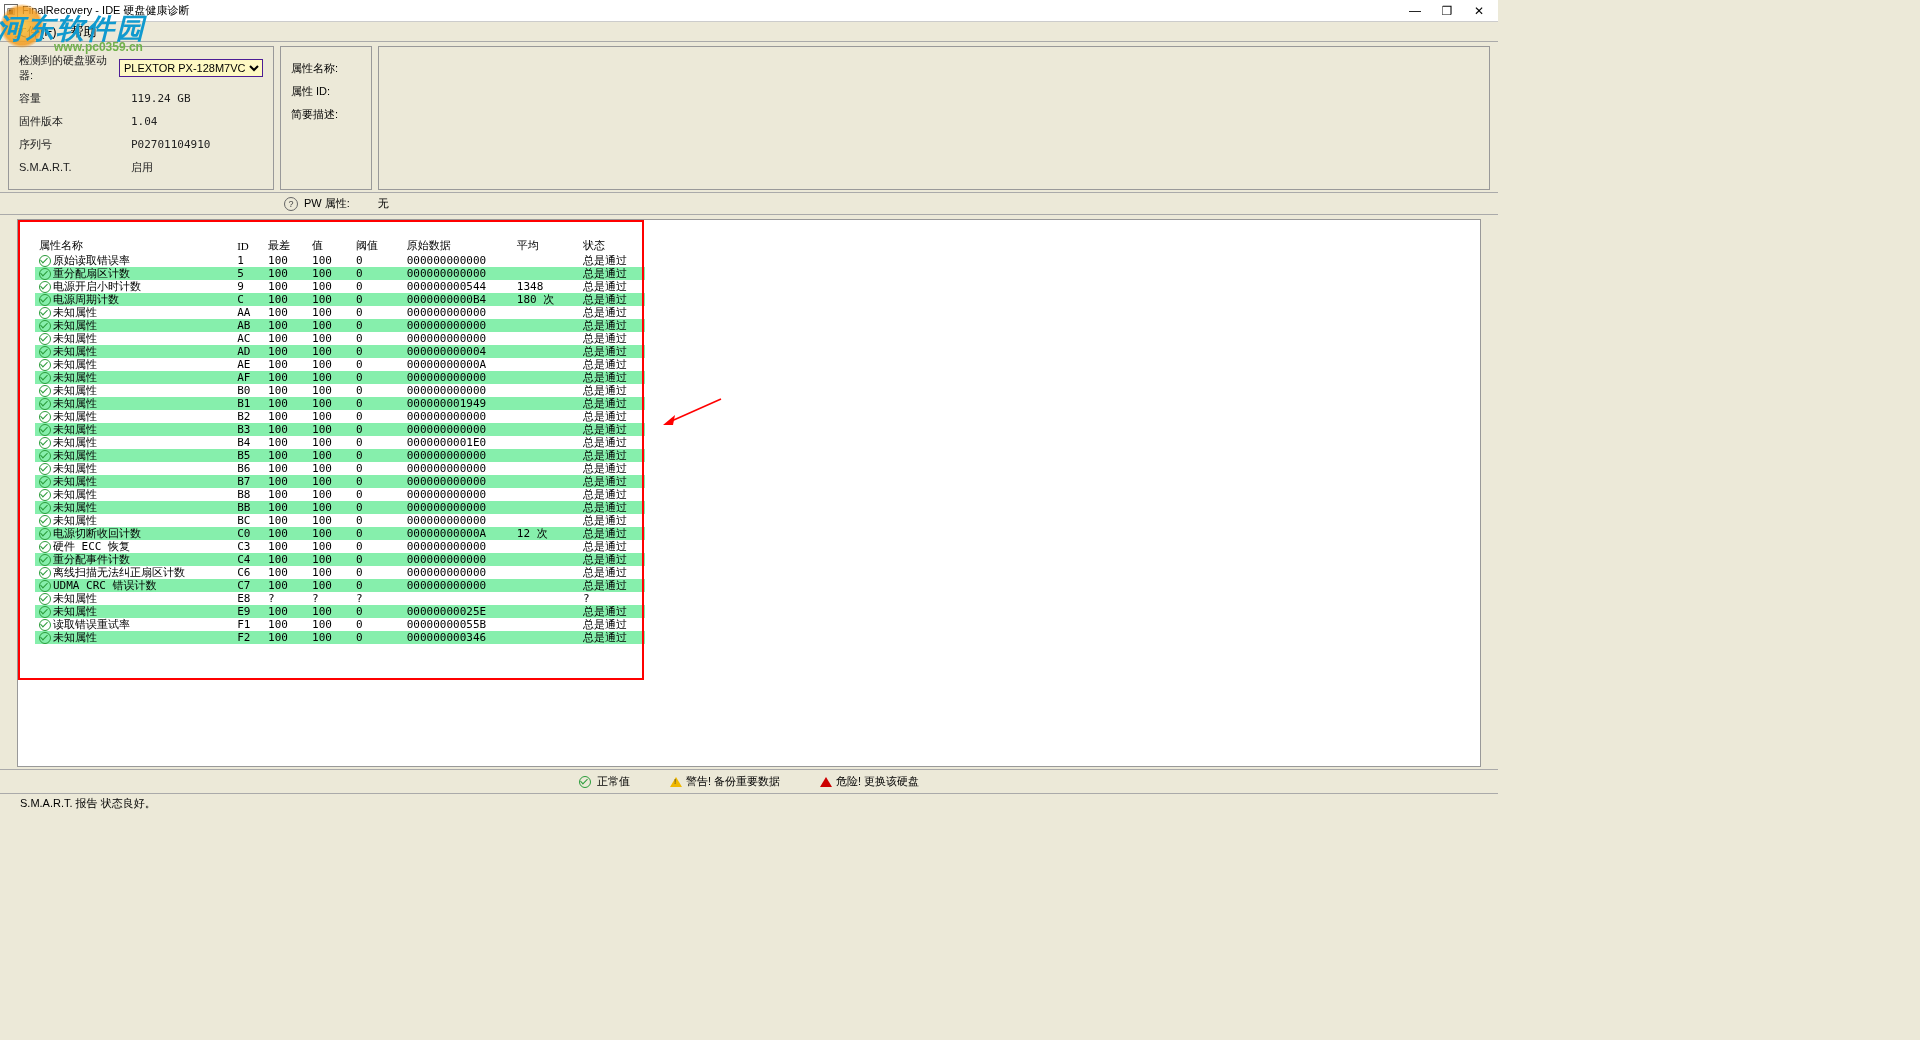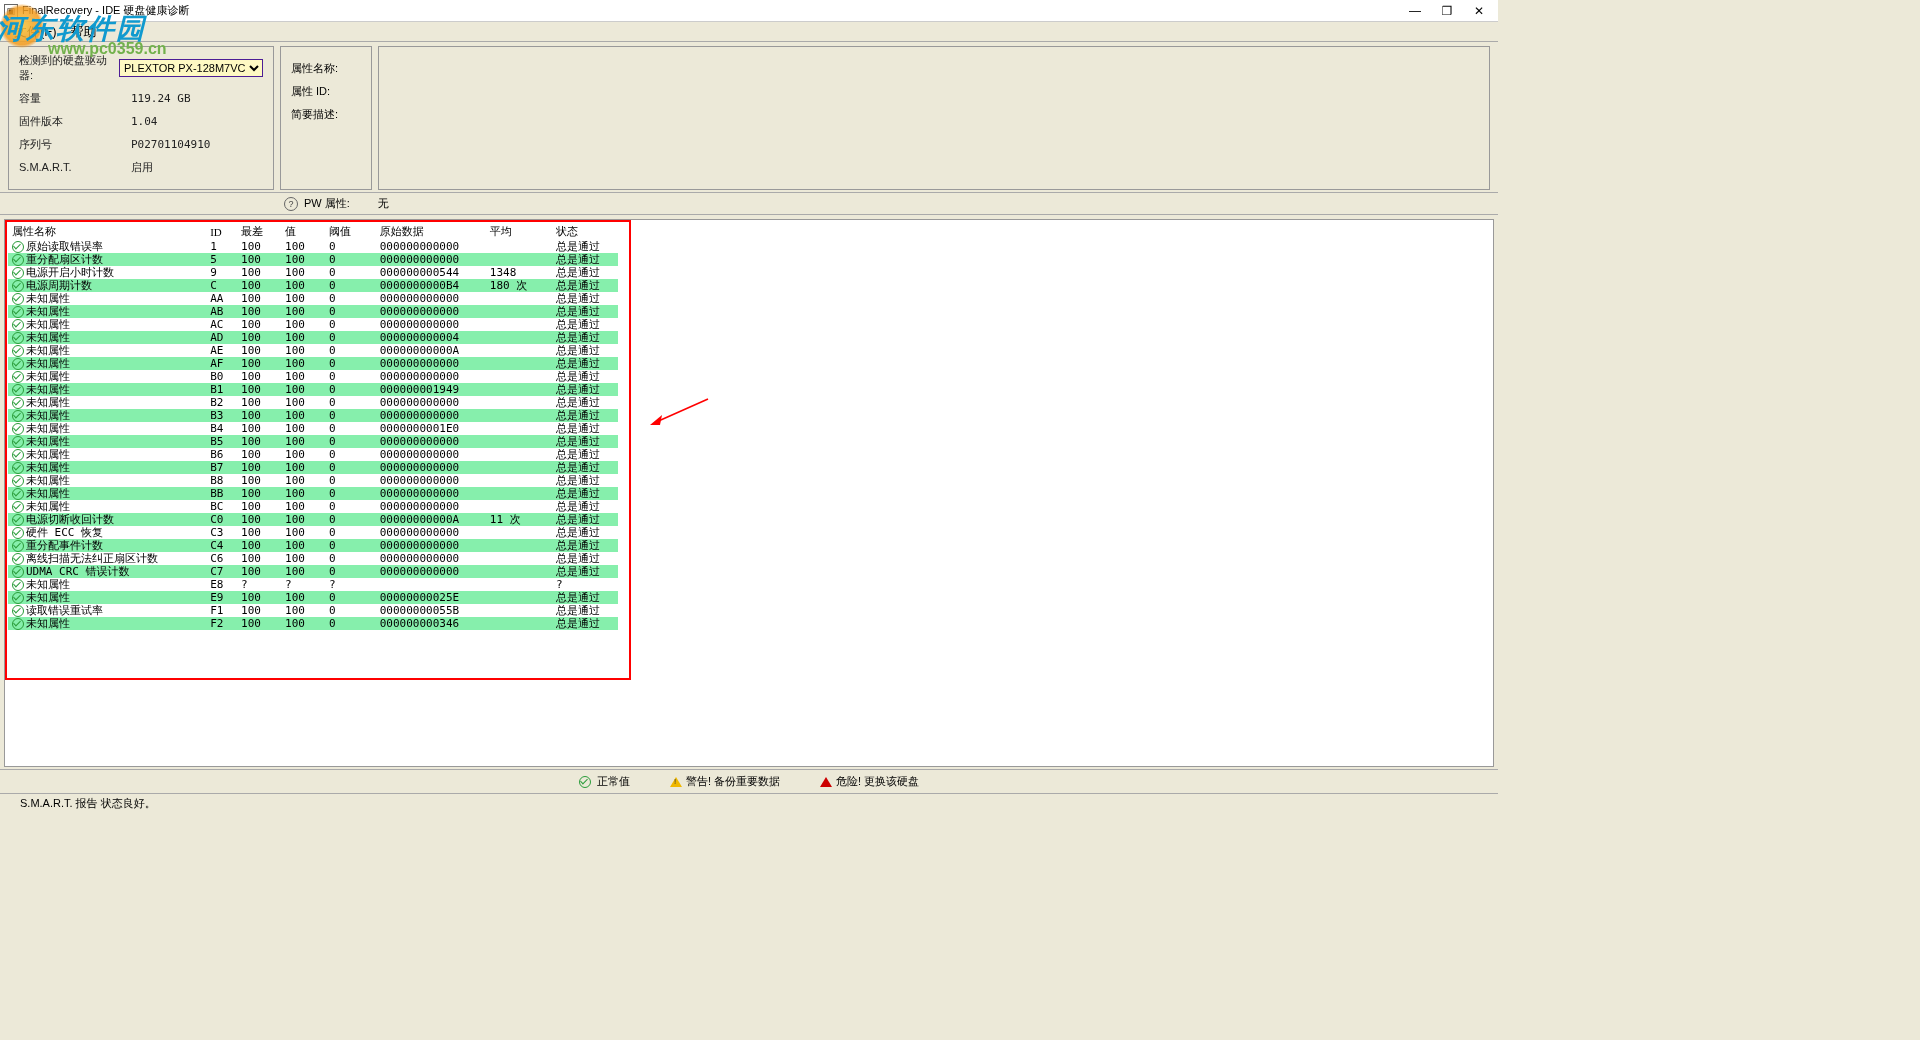--- a/index.html
+++ b/index.html
@@ -5,36 +5,36 @@
 * { margin: 0; padding: 0; box-sizing: border-box; font-family: "Microsoft YaHei", Arial, sans-serif; font-size: 11px; }
 body { background: #ece9d8; width: 1498px; height: 813px; overflow: hidden; display: flex; flex-direction: column; }
 .titlebar { height: 22px; background: #fff; display: flex; align-items: center; padding: 0 4px; border-bottom: 1px solid #ccc; }
 .titlebar-icon { width: 14px; height: 14px; margin-right: 4px; border: 1px solid #666; display: inline-block; font-size: 9px; line-height: 12px; text-align: center; }
 .title-text { flex: 1; font-size: 11px; }
 .winbtns { display: flex; gap: 18px; align-items: center; margin-right: 8px; }
 .winbtn { width: 14px; height: 14px; display: flex; align-items: center; justify-content: center; font-size: 12px; cursor: pointer; }
 .menubar { height: 20px; display: flex; gap: 14px; padding-left: 14px; align-items: center; background: #ece9d8; border-bottom: 1px solid #aaa; }
 .menuitem { font-size: 13px; cursor: pointer; }
 .watermark { position: absolute; top: 10px; left: -4px; font-size: 28px; font-weight: bold; color: #109acf; z-index: 5; pointer-events: none; font-style: italic; letter-spacing: 2px; }
-.watermark-url { position: absolute; top: 40px; left: 48px; font-size: 16px; color: #72b14c; font-weight: bold; pointer-events: none; }
+.watermark-url { position: absolute; top: 40px; left: 54px; font-size: 12px; color: #72b14c; font-weight: bold; pointer-events: none; }
 .watermark-blob { position: absolute; left: 0; top: 4px; width: 44px; height: 44px; border-radius: 50%; pointer-events: none; background: radial-gradient(circle, #f8c53b 0%, #f29a1f 60%, transparent 72%); opacity: .85; }
 .top-panels { display: flex; padding: 4px 8px 2px; gap: 6px; border-bottom: 1px solid #aaa; }
 .panel { border: 1px solid #999; background: #ece9d8; padding: 6px 10px; }
 .panel-left { width: 266px; }
 .panel-right1 { width: 92px; }
 .panel-right2 { flex: 1; text-align: left; }
 .panel-right2 > div { display: flex; gap: 28px; }
 .info-row { display: flex; margin: 8px 0; font-size: 11px; line-height: 15px; }
 .info-label { width: 112px; color: #222; }
 .info-value { color: #222; font-family: "SimSun", monospace; }
 .drive-select { display: flex; align-items: center; margin-bottom: 4px; }
 .drive-select select { font-size: 11px; width: 150px; height: 18px; background: #fef9c3; border: 1px solid #4c1d95; }
 .attr-label-row { display: flex; font-size: 11px; align-items: center; padding: 3px 6px 3px 284px; background: #ece9d8; border-bottom: 1px solid #aaa; }
 .qmark-icon { width: 14px; height: 14px; border: 1px solid #666; border-radius: 50%; font-size: 9px; line-height: 12px; text-align: center; margin-right: 6px; color: #444; }
-.table-container { flex: 1; border: 1px solid #999; background: #fff; margin: 4px 4px 2px; position: relative; padding: 1px; }
+.table-container { flex: 1; border: 1px solid #999; background: #fff; margin: 4px 17px 2px; position: relative; padding: 15px; }
 .red-box { position: absolute; left: 0; top: 0; width: 626px; height: 460px; border: 2px solid #ff0000; pointer-events: none; z-index: 10; }
 .arrow-annot { position: absolute; left: 645px; top: 177px; pointer-events: none; z-index: 10; }
 .smart-table { width: 610px; border-collapse: collapse; font-size: 11px; margin: 2px 2px; }
 .smart-table th { text-align: left; font-weight: normal; background: #fff; padding: 1px 4px; height: 15px; border-bottom: 0; font-family: "SimSun"; }
 .smart-table td { padding: 0 4px; height: 13px; line-height: 13px; font-family: "SimSun", monospace; white-space: nowrap; }
 .smart-table tr.odd { background: #86efac; }
 .smart-table tr.even { background: #fff; }
 .col-name { width: 180px; }
 .col-id { width: 28px; text-align: left; }
 .col-worst { width: 40px; text-align: left; }
@@ -352,21 +352,21 @@
           <td class="col-avg"></td>
           <td class="col-status">总是通过</td>
         </tr>
         <tr class="odd">
           <td class="col-name"><span class="okicon"></span>电源切断收回计数</td>
           <td class="col-id">C0</td>
           <td class="col-worst">100</td>
           <td class="col-value">100</td>
           <td class="col-thresh">0</td>
           <td class="col-raw">00000000000A</td>
-          <td class="col-avg">11 次</td>
+          <td class="col-avg">12 次</td>
           <td class="col-status">总是通过</td>
         </tr>
         <tr class="even">
           <td class="col-name"><span class="okicon"></span>硬件 ECC 恢复</td>
           <td class="col-id">C3</td>
           <td class="col-worst">100</td>
           <td class="col-value">100</td>
           <td class="col-thresh">0</td>
           <td class="col-raw">000000000000</td>
           <td class="col-avg"></td>

